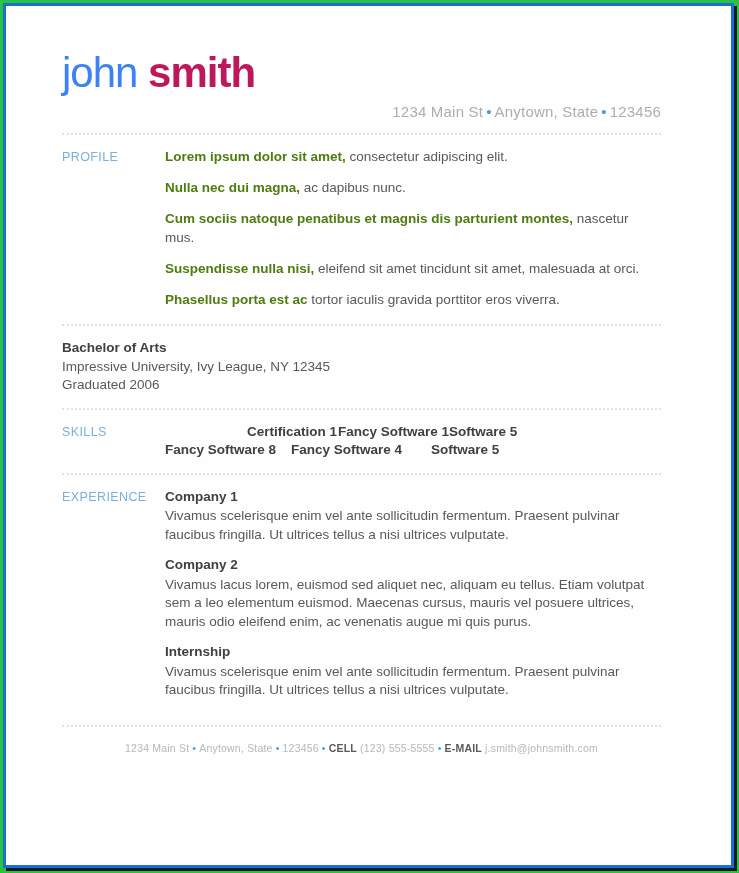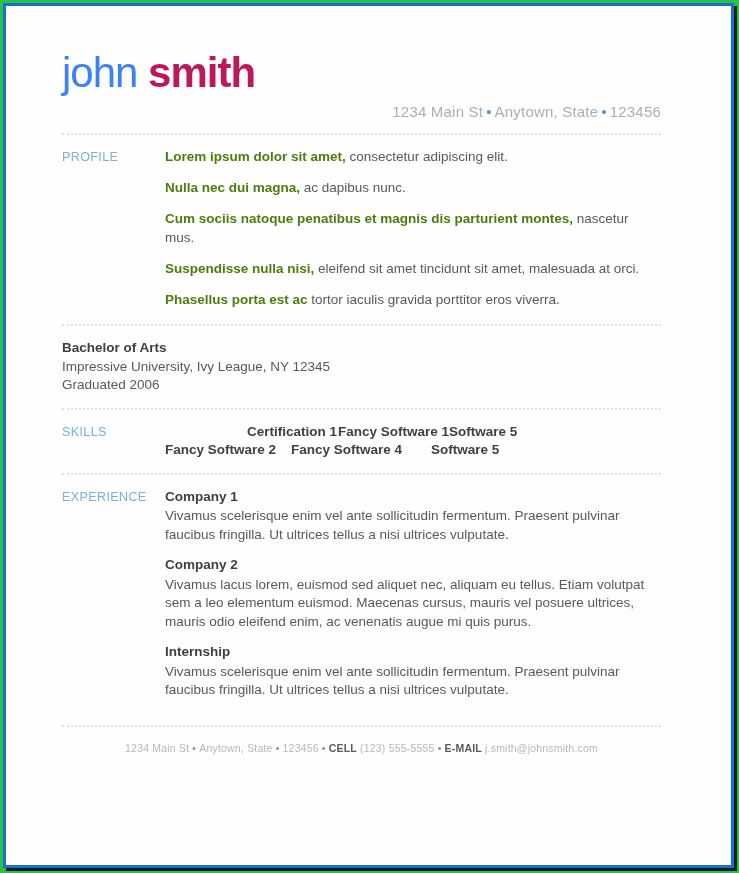--- a/index.html
+++ b/index.html
@@ -119,21 +119,21 @@
 
   <div class="divider"></div>
 
   <section class="section">
     <div class="label-col">SKILLS</div>
     <div class="content-col">
       <div class="skills-row r1">
         <span class="skill">Certification 1</span><span class="skill">Fancy Software 1</span><span class="skill">Software 5</span>
       </div>
       <div class="skills-row r2">
-        <span class="skill">Fancy Software 2</span><span class="skill">Fancy Software 4</span><span class="skill">Software 5</span>
+        <span class="skill">Fancy Software 8</span><span class="skill">Fancy Software 4</span><span class="skill">Software 5</span>
       </div>
     </div>
   </section>
 
   <div class="divider"></div>
 
   <section class="section">
     <div class="label-col">EXPERIENCE</div>
     <div class="content-col">
       <div class="xp-entry">

